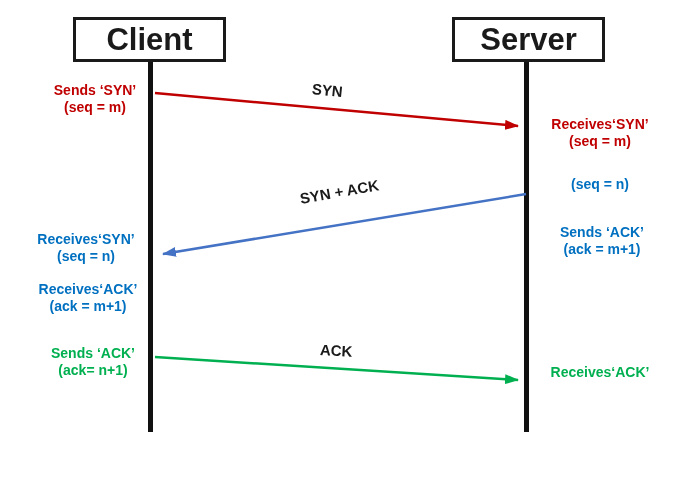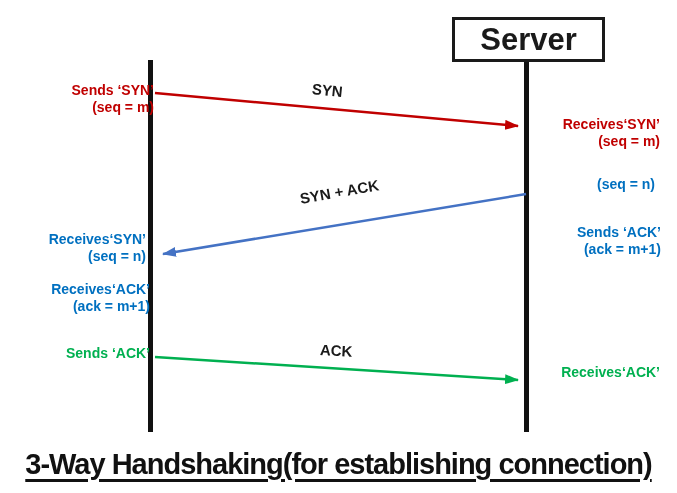--- a/index.html
+++ b/index.html
@@ -21,21 +21,21 @@
   #arrow-layer{position:absolute;left:0;top:0;width:677px;height:493px;pointer-events:none;}
   .msg-label{
     position:absolute;font-size:15px;font-weight:bold;color:#1a1a1a;white-space:nowrap;
     transform-origin:left center;
   }
   #label-syn{left:312px;top:80px;transform:rotate(6deg);}
   #label-syn-ack{left:300px;top:190px;transform:rotate(-10deg);}
   #label-ack{left:320px;top:341px;transform:rotate(3deg);}
   .note{
     position:absolute;font-size:14px;font-weight:bold;line-height:17px;
-    text-align:right;white-space:nowrap;
+    text-align:center;white-space:nowrap;
   }
   .note div{white-space:nowrap;}
   .red-text{color:#C00000;}
   .blue-text{color:#0070C0;}
   .green-text{color:#00B050;}
   #note-client-sends-syn{left:36px;top:82px;width:118px;}
   #note-server-receives-syn{left:540px;top:116px;width:120px;}
   #note-server-sends-syn{left:545px;top:176px;width:110px;}
   #note-server-sends-ack{left:543px;top:224px;width:118px;}
   #note-client-receives-syn{left:26px;top:231px;width:120px;}
@@ -50,20 +50,23 @@
   }
 </style>
 </head>
 <body>
 
 <div id="stage">
 
   <div class="lifeline" id="client-lifeline"></div>
   <div class="lifeline" id="server-lifeline"></div>
 
+  <div class="node-box" id="client-box">
+    <span>Client</span>
+  </div>
   <div class="node-box" id="server-box">
     <span>Server</span>
   </div>
 
   <svg id="arrow-layer" viewBox="0 0 677 493" xmlns="http://www.w3.org/2000/svg">
     <defs>
       <marker id="head-red" markerUnits="userSpaceOnUse" markerWidth="15" markerHeight="12" refX="13" refY="5" orient="auto">
         <path d="M0,0 L14,5 L0,10 z" fill="#C00000"></path>
       </marker>
       <marker id="head-blue" markerUnits="userSpaceOnUse" markerWidth="15" markerHeight="12" refX="13" refY="5" orient="auto">
@@ -100,20 +103,20 @@
   <div class="note blue-text" id="note-client-receives-syn">
     <div>Receives‘SYN’</div>
     <div>(seq = n)</div>
   </div>
   <div class="note blue-text" id="note-client-receives-ack">
     <div>Receives‘ACK’</div>
     <div>(ack = m+1)</div>
   </div>
   <div class="note green-text" id="note-client-sends-ack">
     <div>Sends ‘ACK’</div>
+    <div>(ack= n+1)</div>
   </div>
   <div class="note green-text" id="note-server-receives-ack">
     <div>Receives‘ACK’</div>
   </div>
 
-  <div id="diagram-title">3-Way Handshaking(for establishing connection)</div>
 
 </div>
 
 </body></html>

